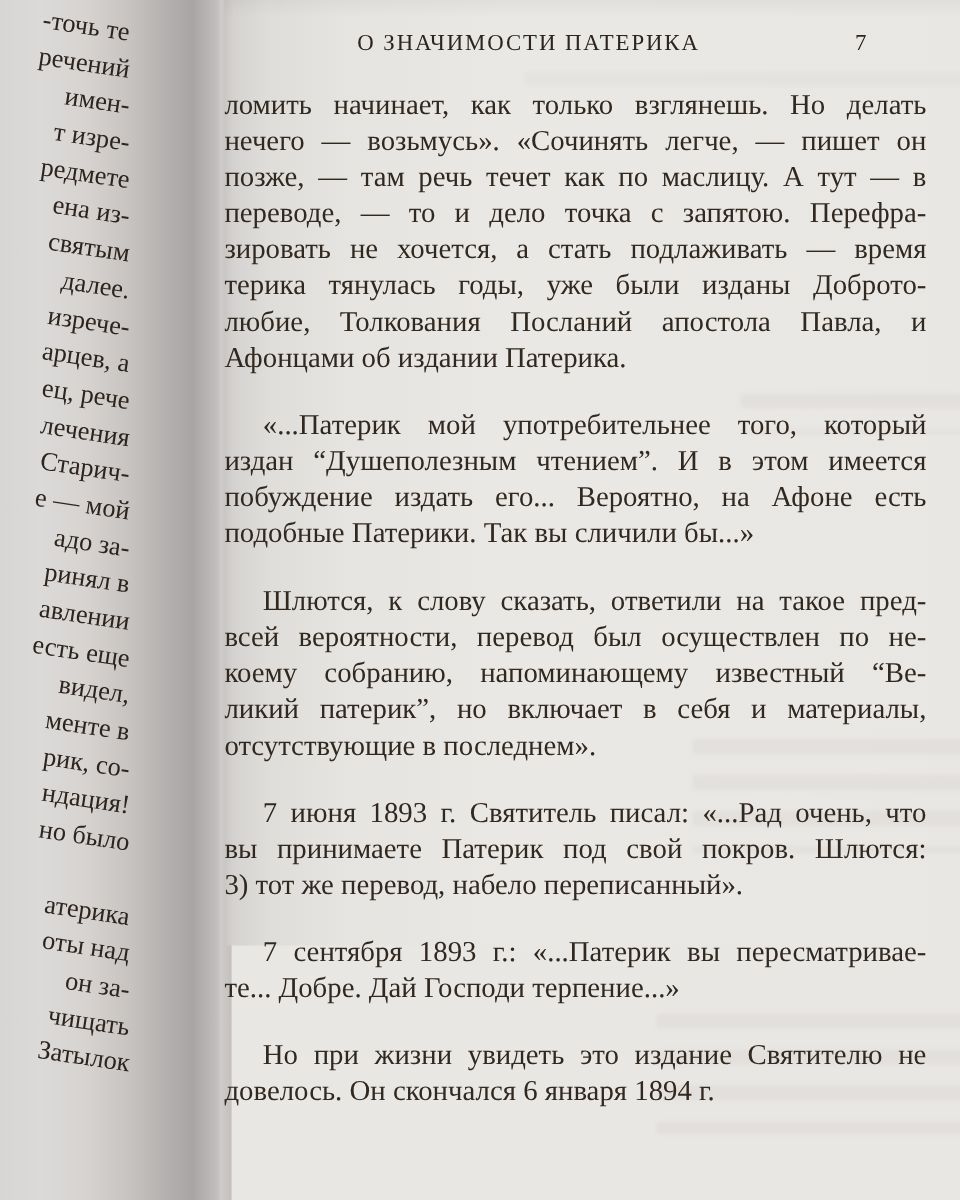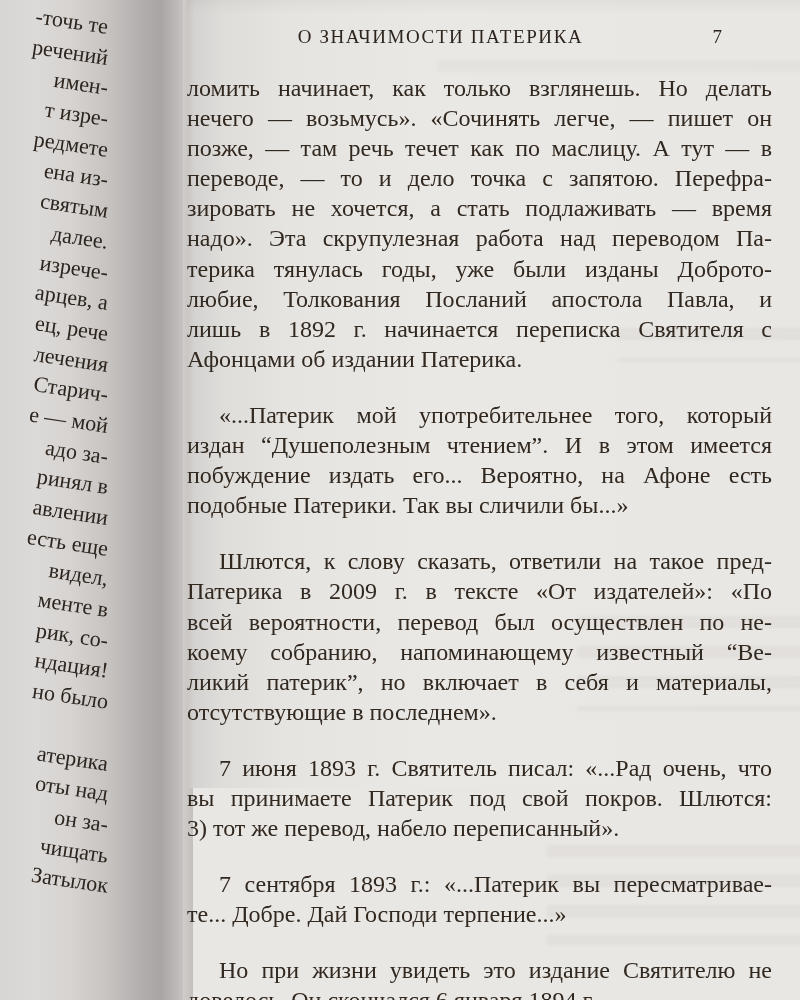--- a/index.html
+++ b/index.html
@@ -124,31 +124,28 @@
       <span class="head-title">О ЗНАЧИМОСТИ ПАТЕРИКА</span>
       <span class="head-num">7</span>
     </div>
 
     <div class="text-col">
         <span class="line">ломить начинает, как только взглянешь. Но делать</span>
         <span class="line">нечего — возьмусь». «Сочинять легче, — пишет он</span>
         <span class="line">позже, — там речь течет как по маслицу. А тут — в</span>
         <span class="line">переводе, — то и дело точка с запятою. Перефра-</span>
         <span class="line">зировать не хочется, а стать подлаживать — время</span>
-        <span class="line">надо». Эта скрупулезная работа над переводом Па-</span>
         <span class="line">терика тянулась годы, уже были изданы Доброто-</span>
         <span class="line">любие, Толкования Посланий апостола Павла, и</span>
-        <span class="line">лишь в 1892 г. начинается переписка Святителя с</span>
         <span class="line end">Афонцами об издании Патерика.</span>
         <span class="line indent">«...Патерик мой употребительнее того, который</span>
         <span class="line">издан “Душеполезным чтением”. И в этом имеется</span>
         <span class="line">побуждение издать его... Вероятно, на Афоне есть</span>
         <span class="line end">подобные Патерики. Так вы сличили бы...»</span>
         <span class="line indent">Шлются, к слову сказать, ответили на такое пред-</span>
-        <span class="line">Патерика в 2009 г. в тексте «От издателей»: «По</span>
         <span class="line">всей вероятности, перевод был осуществлен по не-</span>
         <span class="line">коему собранию, напоминающему известный “Ве-</span>
         <span class="line">ликий патерик”, но включает в себя и материалы,</span>
         <span class="line end">отсутствующие в последнем».</span>
         <span class="line indent">7 июня 1893 г. Святитель писал: «...Рад очень, что</span>
         <span class="line">вы принимаете Патерик под свой покров. Шлются:</span>
         <span class="line end">3) тот же перевод, набело переписанный».</span>
         <span class="line indent">7 сентября 1893 г.: «...Патерик вы пересматривае-</span>
         <span class="line end">те... Добре. Дай Господи терпение...»</span>
         <span class="line indent">Но при жизни увидеть это издание Святителю не</span>

